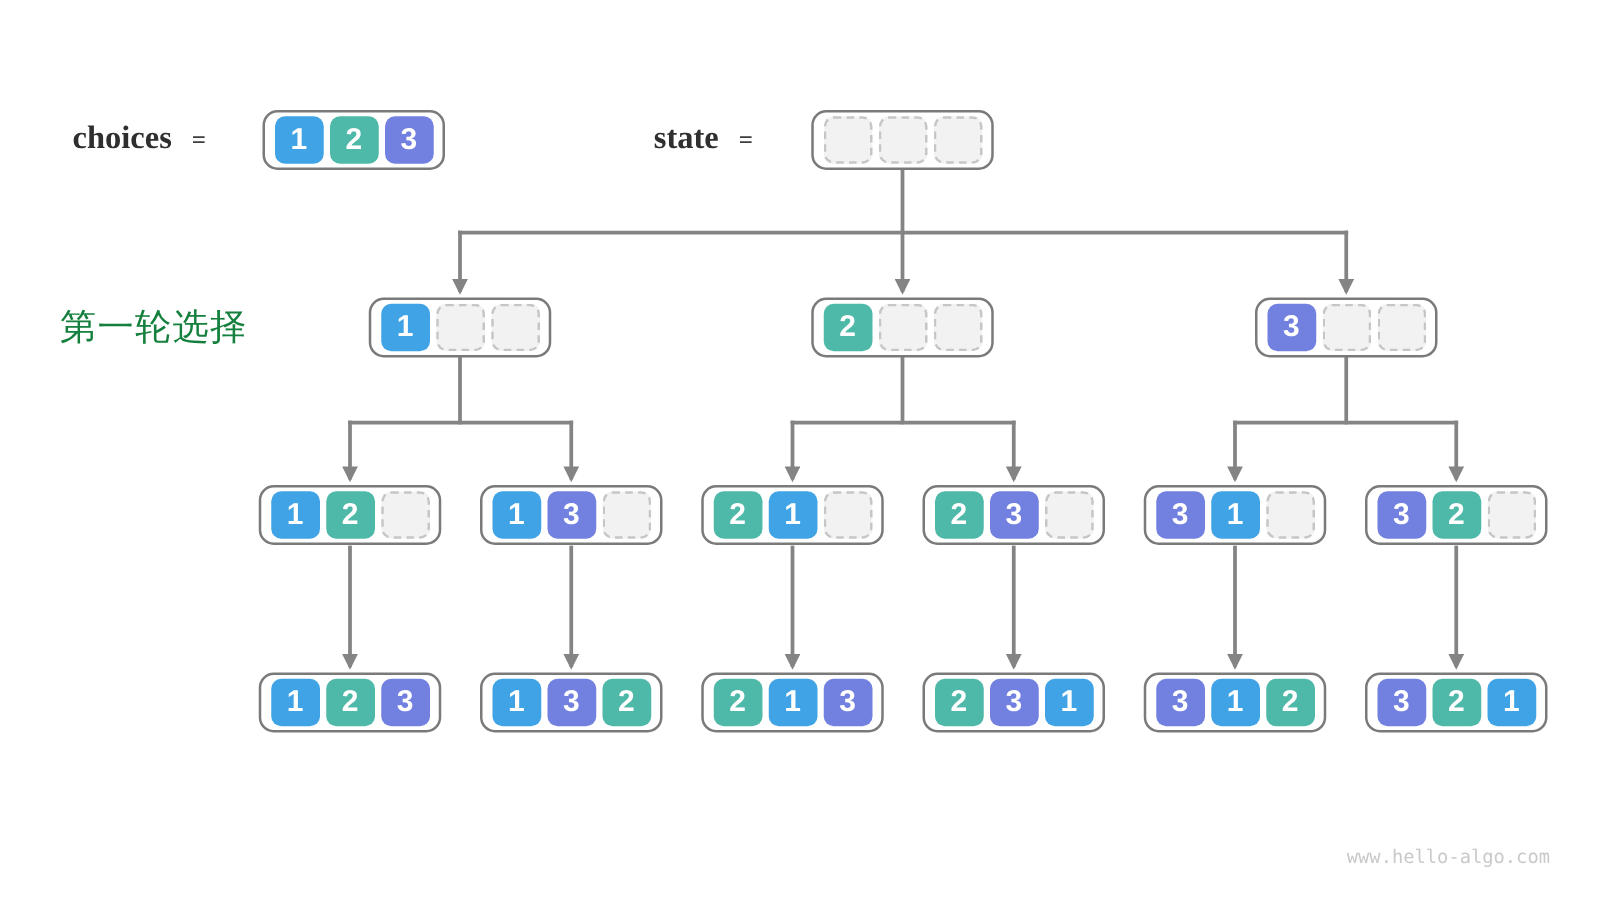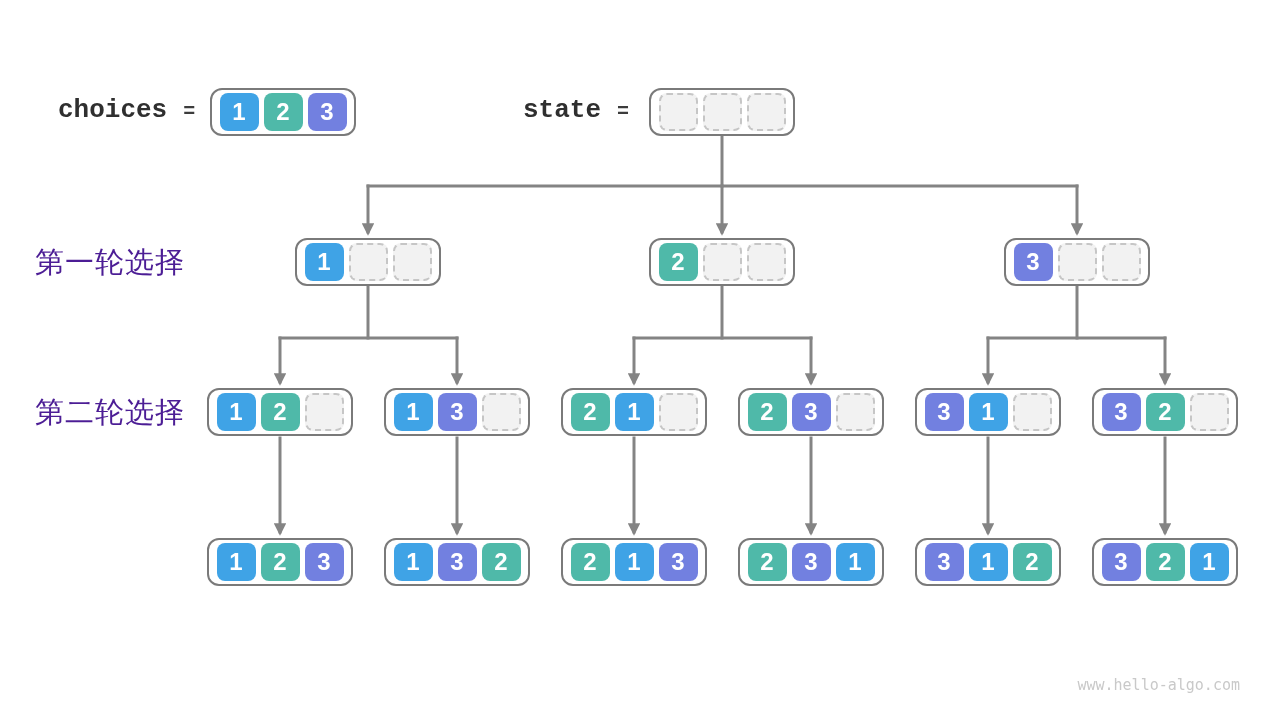--- a/index.html
+++ b/index.html
@@ -15,27 +15,27 @@
   }
   .slot{width:39px;height:38px;border-radius:8px;box-sizing:border-box;flex:0 0 auto;}
   .cell{
     display:flex;align-items:center;justify-content:center;
     color:#ffffff;font-size:24px;font-weight:bold;
     font-family:"Liberation Sans",sans-serif;
   }
   .empty{background:#f2f2f2;border:2px dashed #c6c6c6;}
   .code-label{
     position:absolute;display:flex;align-items:baseline;gap:16px;
-    font-family:Liberation Mono, monospace;color:#2f2f2f;
+    font-family:Liberation Serif, serif;color:#2f2f2f;
   }
   .kw{font-size:26px;font-weight:bold;}
   .eq{font-size:20px;font-weight:bold;color:#3c3c3c;}
   .row-label{
-    position:absolute;left:35px;font-size:29px;line-height:30px;
-    color:#4c1d95;letter-spacing:1px;white-space:nowrap;
+    position:absolute;left:48px;font-size:29px;line-height:30px;
+    color:#15803d;letter-spacing:1px;white-space:nowrap;
   }
   .watermark{
     position:absolute;right:40px;top:676px;
     font-family:"DejaVu Sans Mono","Liberation Mono",monospace;
     font-size:15px;color:#c9c9c9;
   }
 </style>
 </head>
 <body>
 
@@ -75,21 +75,20 @@
     <span class="kw">choices</span>
     <span class="eq">=</span>
   </div>
 
   <div class="code-label" style="left:523px;top:95px">
     <span class="kw">state</span>
     <span class="eq">=</span>
   </div>
 
   <div class="row-label" style="top:247px">第一轮选择</div>
-  <div class="row-label" style="top:397px">第二轮选择</div>
 
   <div id="nodes">
       <div class="node" style="left: 210px; top: 88px;">
         <div class="slot cell" style="background: rgb(63, 163, 230);">1</div>
         <div class="slot cell" style="background: rgb(79, 185, 169);">2</div>
         <div class="slot cell" style="background: rgb(114, 128, 224);">3</div>
       </div>
       <div class="node" style="left: 649px; top: 88px;">
         <div class="slot empty"></div>
         <div class="slot empty"></div>

